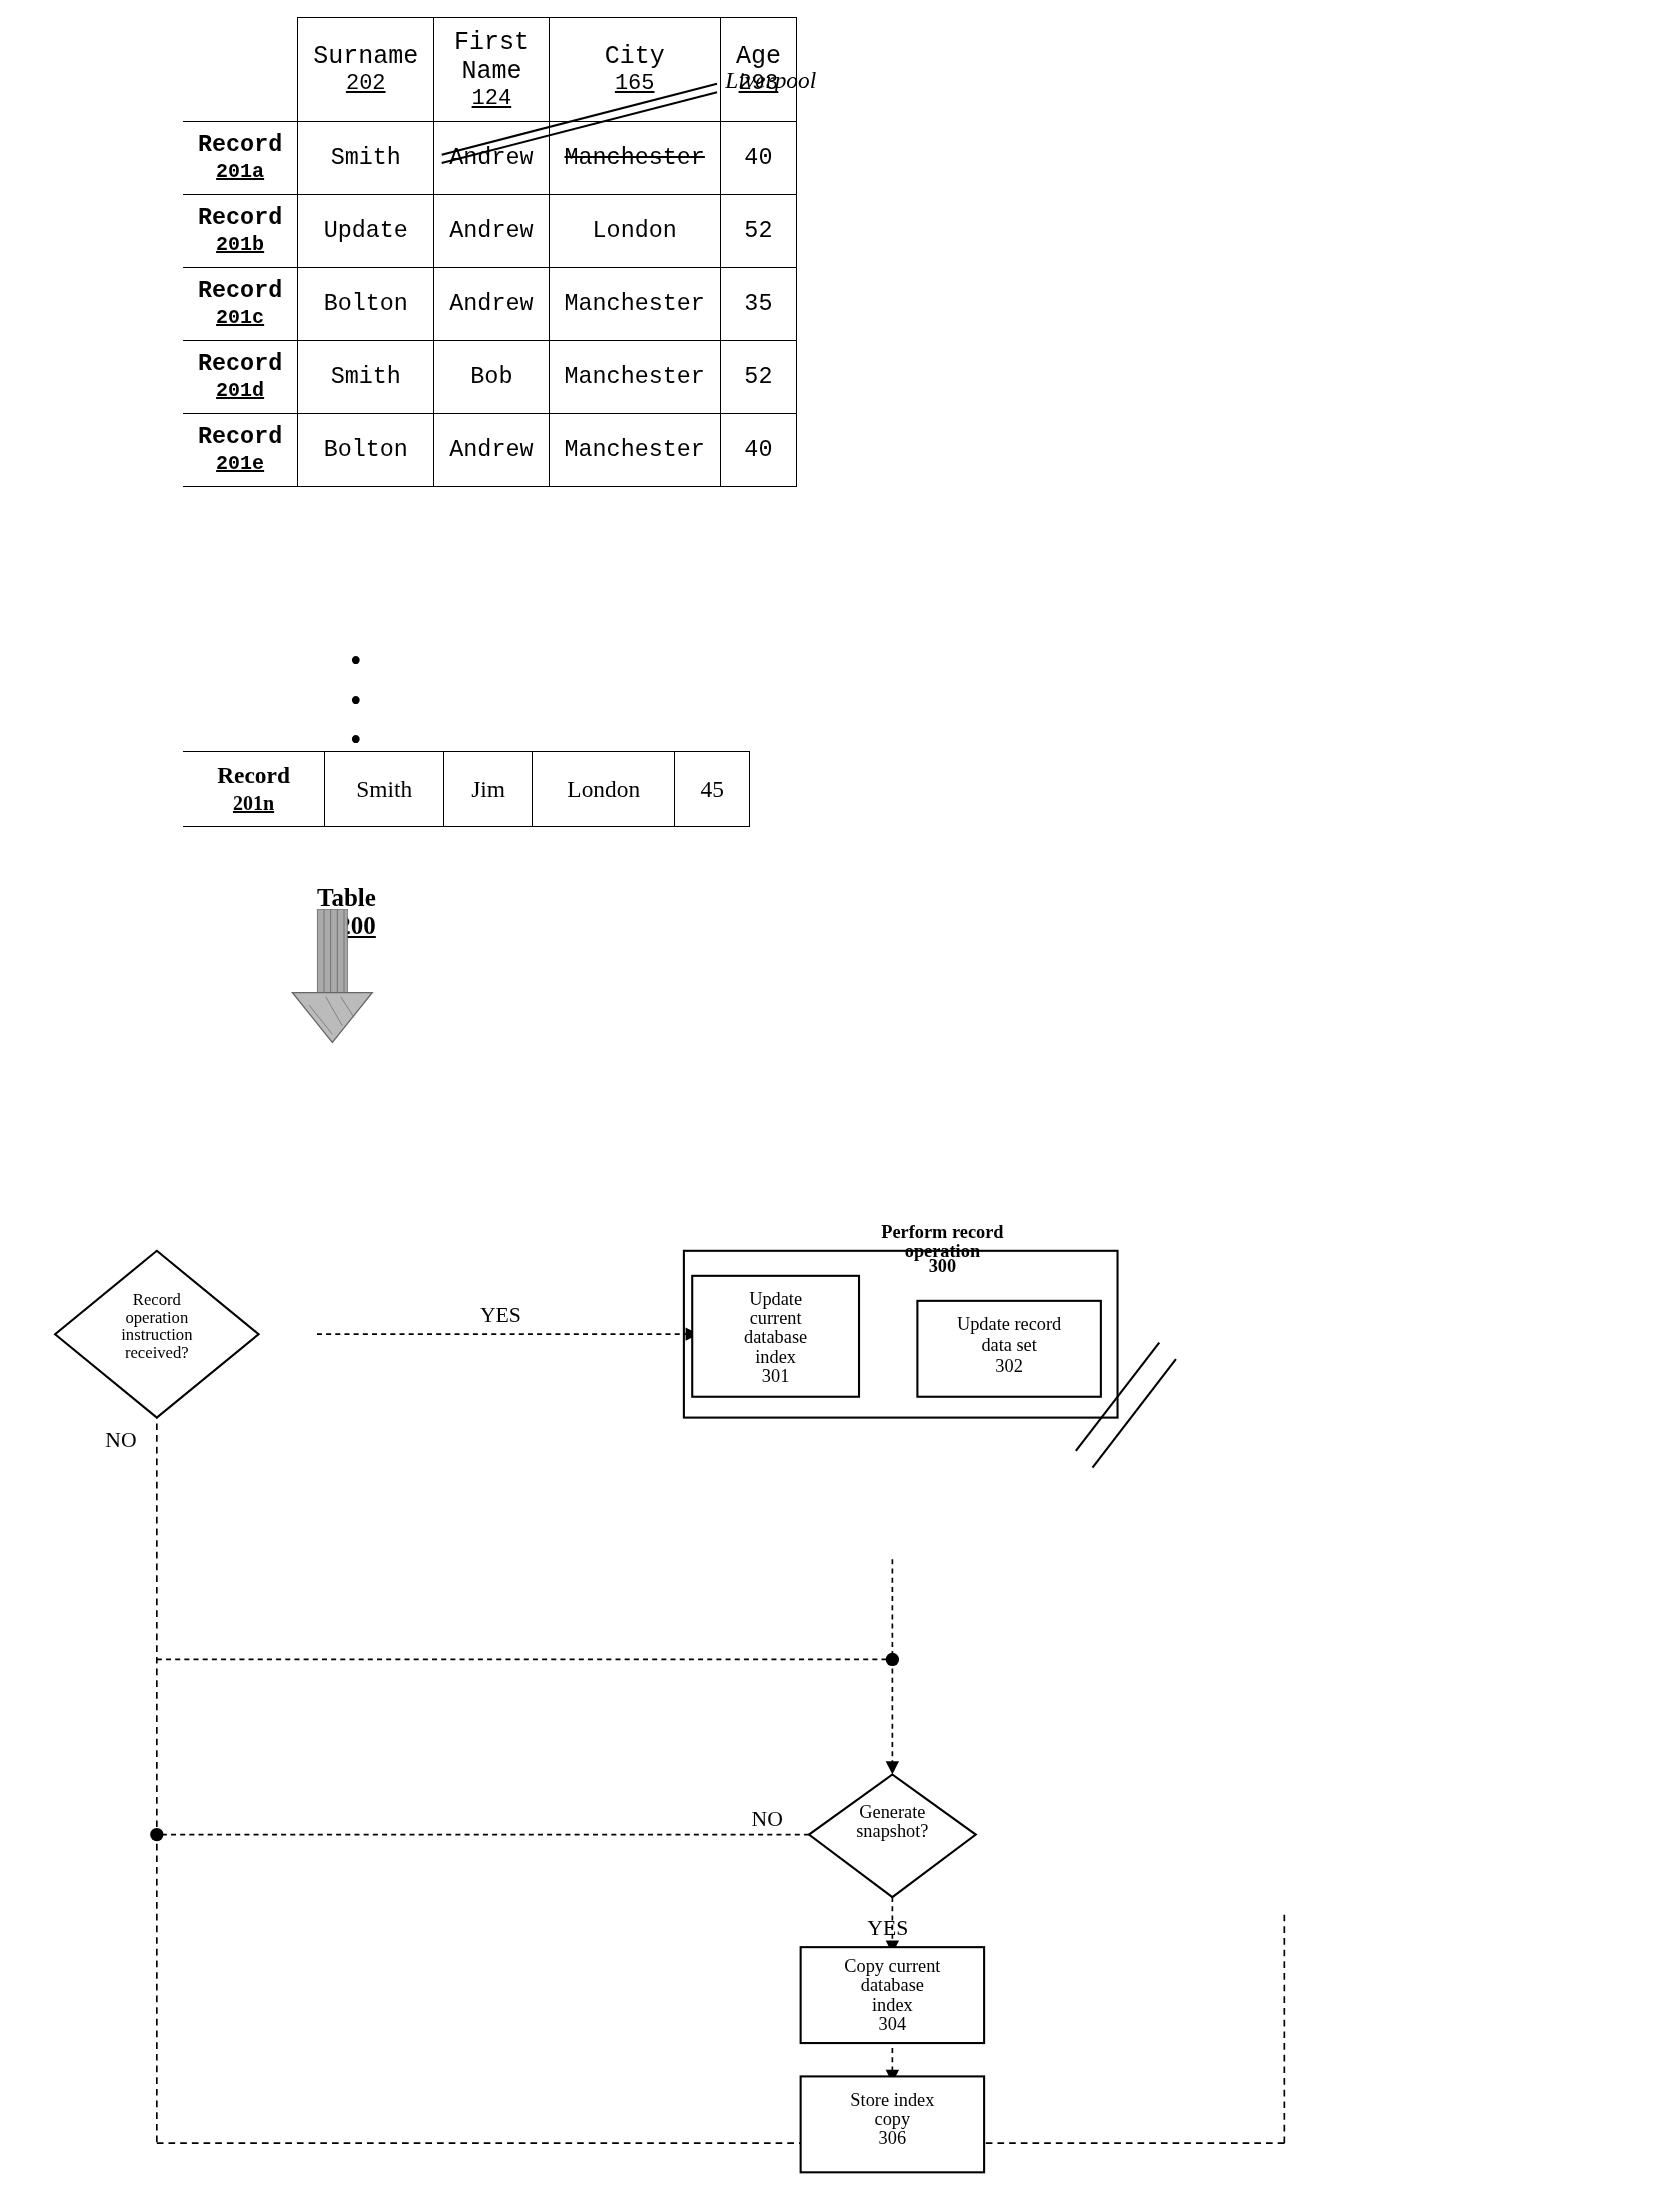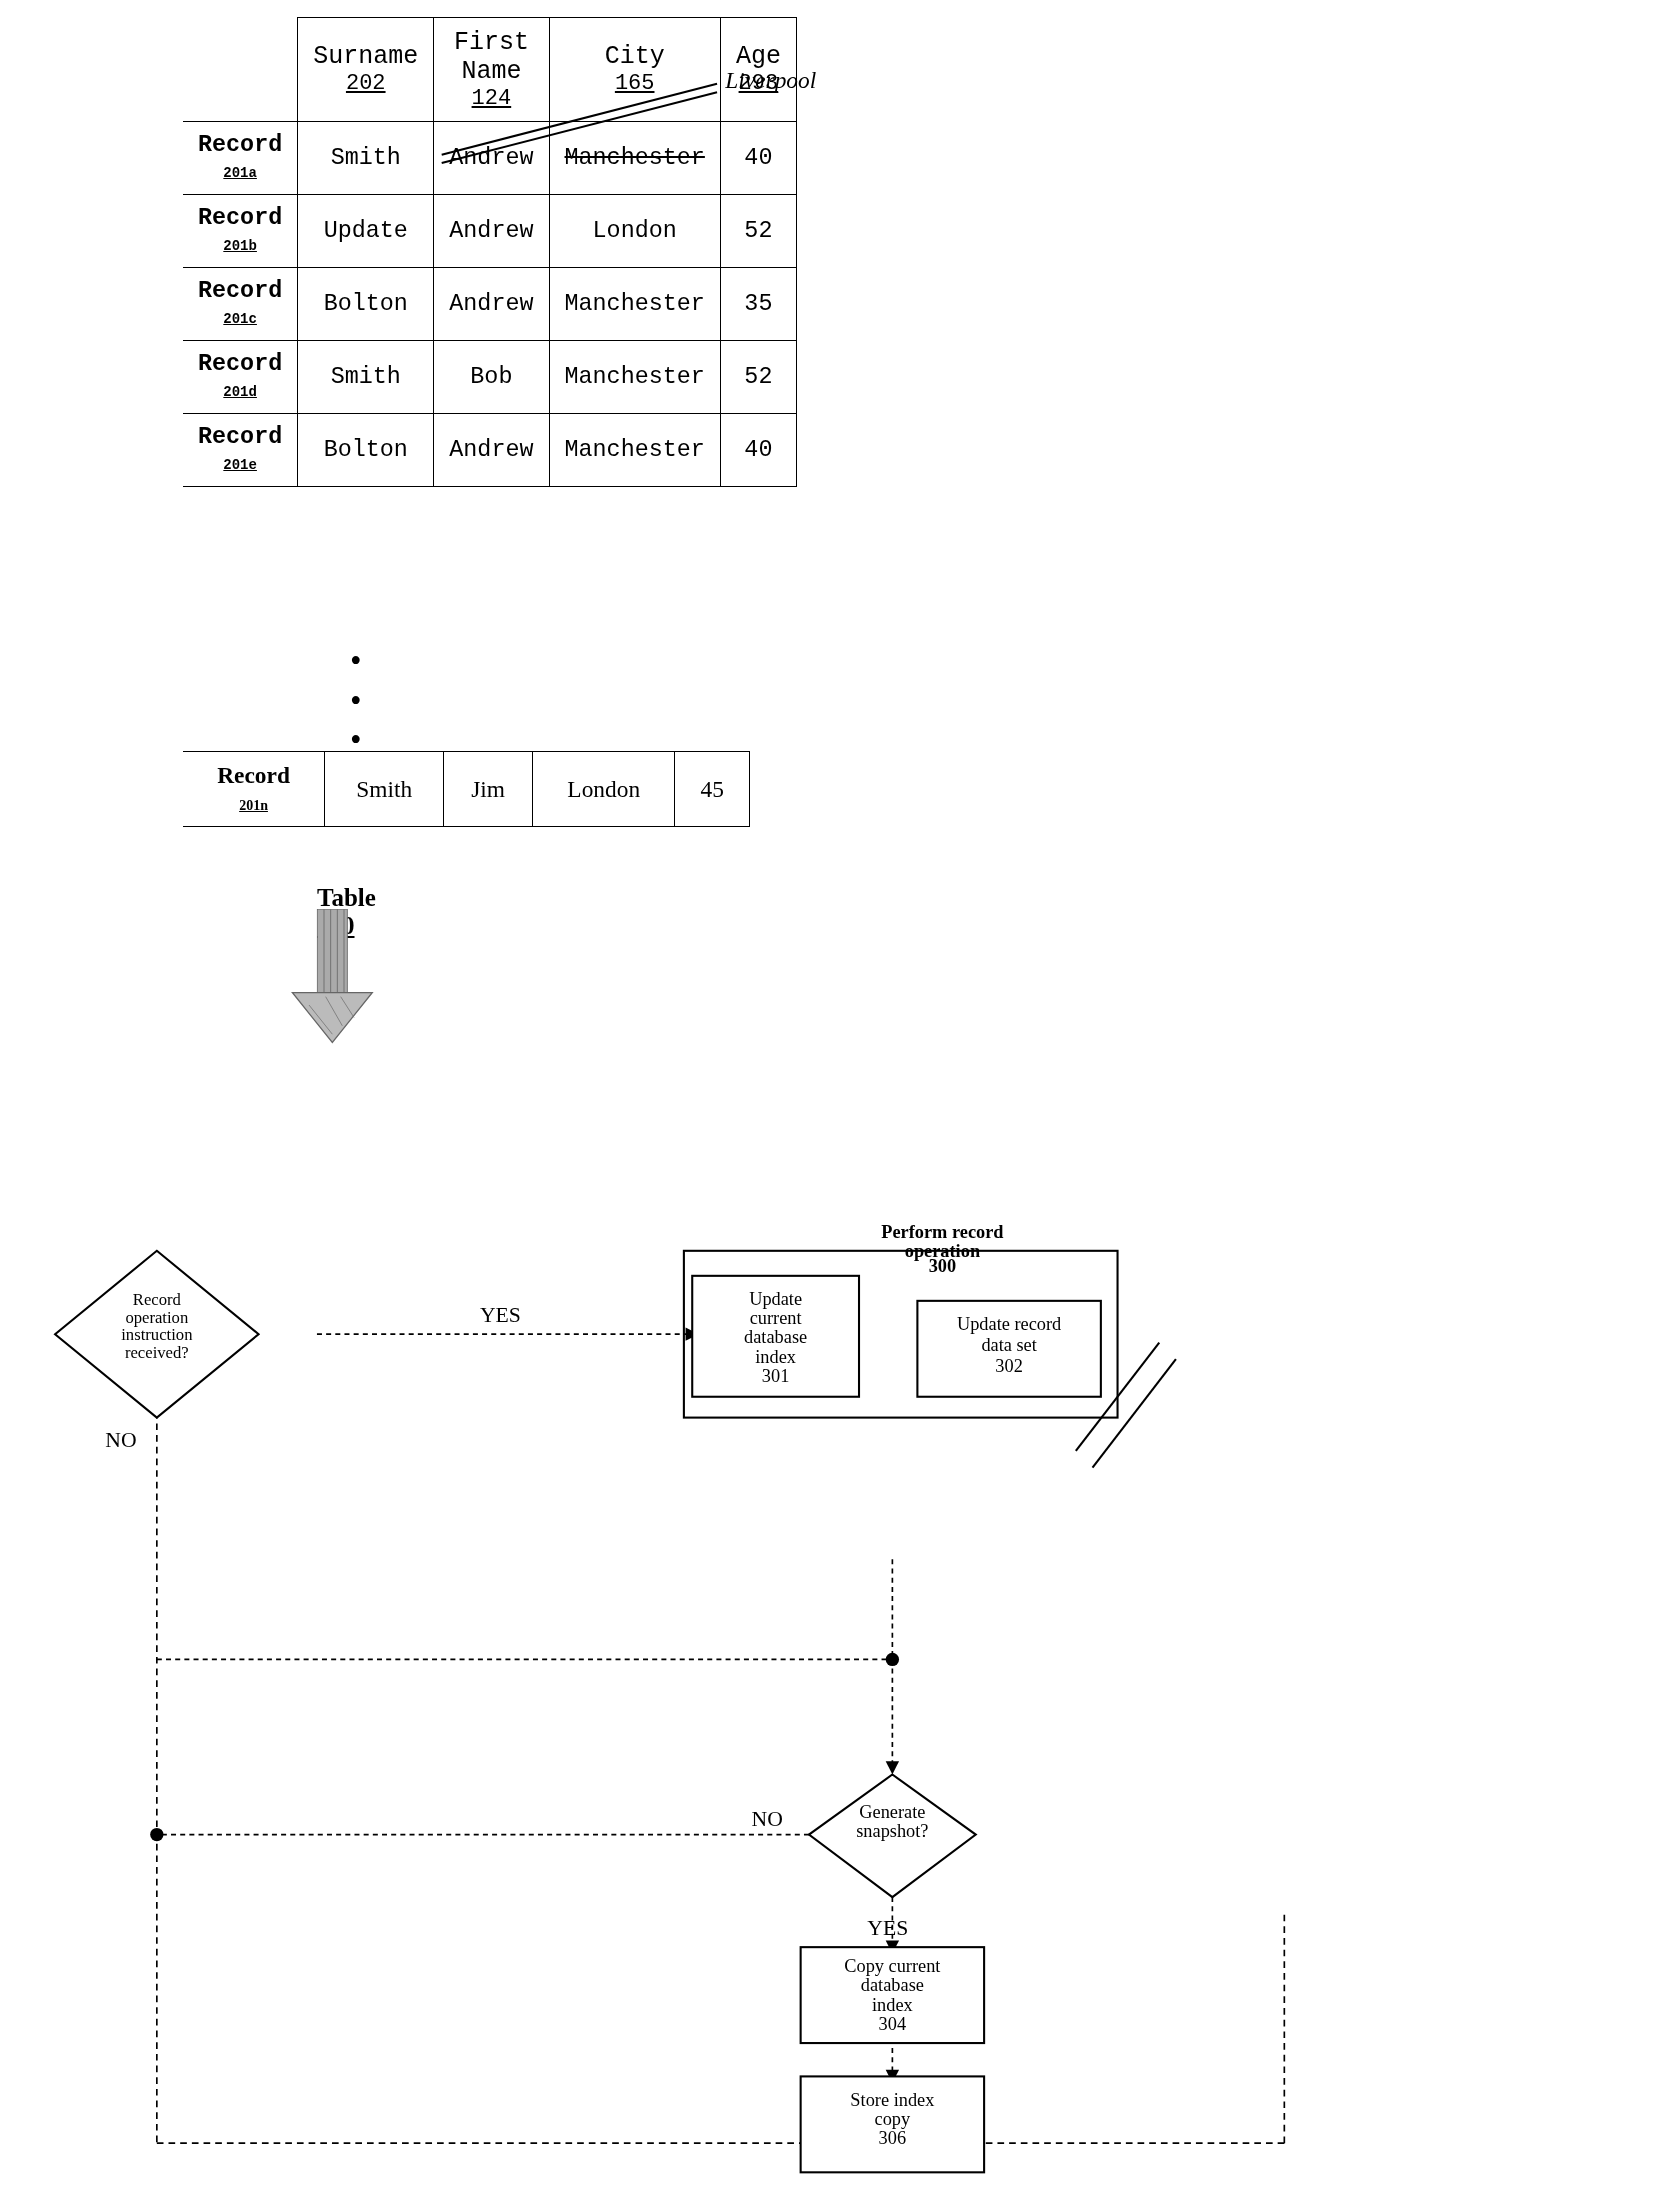--- a/index.html
+++ b/index.html
@@ -61,21 +61,21 @@
       text-align: center;
     }
 
     .record-label {
       font-weight: bold;
       font-size: 23.4px;
       text-align: center;
     }
 
     .record-id {
-      font-size: 14px;
+      font-size: 20px;
       text-decoration: underline;
       font-weight: bold;
     }
 
     .strikethrough {
       text-decoration: line-through;
     }
 
     
     .dots-section {
@@ -95,21 +95,21 @@
       width: 567px;
     }
 
     
     .table-label {
       position: absolute;
       top: 884px;
       left: 317px;
       font-size: 25px;
       font-weight: bold;
-      text-align: left;
+      text-align: right;
     }
   </style>
 </head>
 <body>
 
 <div class="page">
 
   <div class="table-section">
     <table class="db-table">
       <thead>

